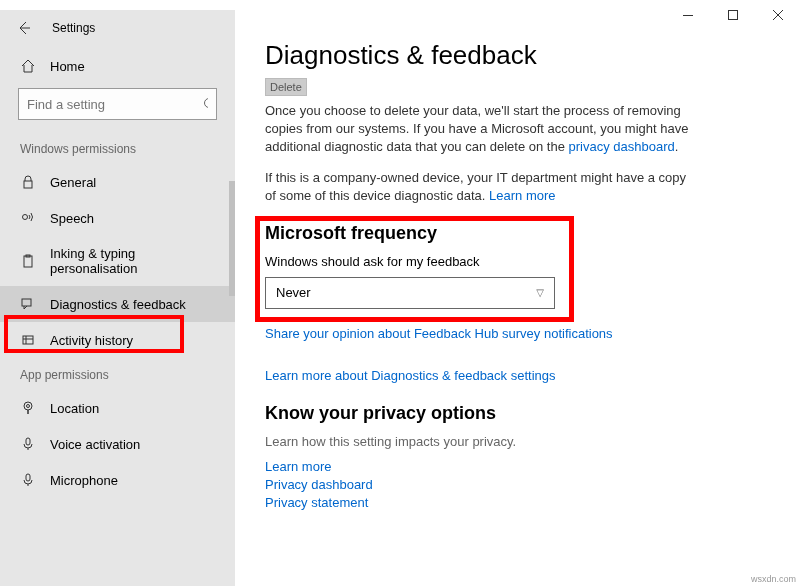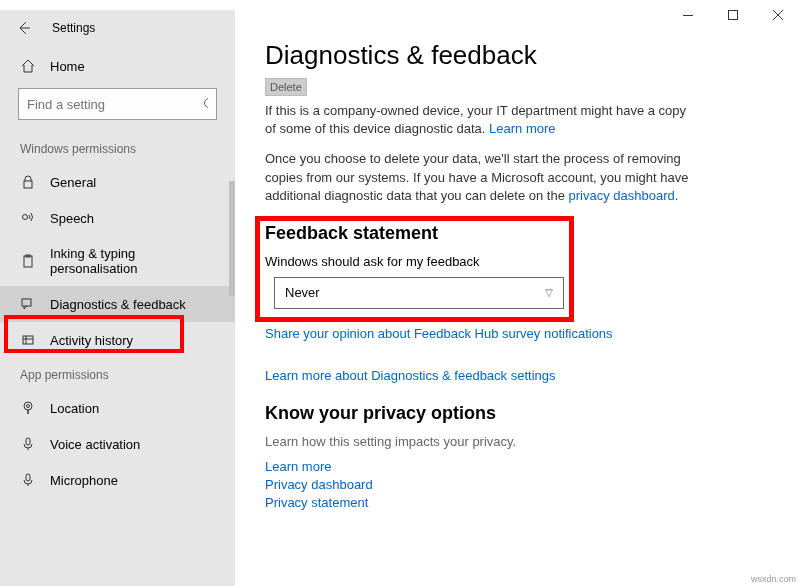--- a/index.html
+++ b/index.html
@@ -33,21 +33,21 @@
 
 .content { position: absolute; left: 235px; right: 0; top: 0; bottom: 0; background: #fff; padding: 40px 30px 20px 30px; overflow: hidden; }
 .page-title { font-size: 26px; font-weight: 400; margin-bottom: 6px; }
 .delete-btn { display: inline-block; background: #ccc; color: #555; padding: 2px 4px; font-size: 11px; margin-bottom: 6px; border: 1px solid #bbb; }
 .body-text { font-size: 13px; color: #333; max-width: 430px; line-height: 1.4; margin-bottom: 12px; }
 .body-text a, .link { color: #0066cc; text-decoration: none; cursor: pointer; }
 
 .section-title { font-size: 18px; font-weight: 600; margin-top: 18px; margin-bottom: 10px; }
 .sub-label { font-size: 13px; margin-bottom: 8px; }
 
-.dropdown { width: 290px; height: 32px; border: 1px solid #666; display: flex; align-items: center; justify-content: space-between; padding: 0 10px; cursor: pointer; font-size: 13px; margin-bottom: 16px; margin-left: 9px; }
+.dropdown { width: 290px; height: 32px; border: 1px solid #666; display: flex; align-items: center; justify-content: space-between; padding: 0 10px; cursor: pointer; font-size: 13px; margin-bottom: 16px; }
 .dropdown .chev { font-size: 10px; color: #666; }
 
 .highlight-box-right { position: absolute; border: 5px solid #ff0000; pointer-events: none; }
 
 .scrollbar { position: absolute; right: 0; top: 80px; width: 6px; height: 120px; background: #c0c0c0; }
 
 .watermark { position: absolute; right: 4px; bottom: 2px; font-size: 9px; color: #999; }
 svg { display: block; }
 </style>
 </head>
@@ -179,27 +179,27 @@
 
   <div class="scrollbar" style="left:229px; top:171px; height:115px;"></div>
 </div>
 
 <div class="highlight-box-left" style="left:4px; top:315px; width:180px; height:38px;"></div>
 
 <div class="content">
   <div class="page-title">Diagnostics &amp; feedback</div>
   <div class="delete-btn">Delete</div>
   <p class="body-text">
+    <span>Once you choose to delete your data, we'll start the process of removing copies from our systems. If you have a Microsoft account, you might have additional diagnostic data that you can delete on the </span><a class="link">privacy dashboard</a><span>.</span>
+  </p>
+  <p class="body-text">
     <span>If this is a company-owned device, your IT department might have a copy of some of this device diagnostic data. </span><a class="link">Learn more</a>
   </p>
-  <p class="body-text">
-    <span>Once you choose to delete your data, we'll start the process of removing copies from our systems. If you have a Microsoft account, you might have additional diagnostic data that you can delete on the </span><a class="link">privacy dashboard</a><span>.</span>
-  </p>
-
-  <div class="section-title">Feedback statement</div>
+
+  <div class="section-title">Microsoft frequency</div>
   <div class="sub-label">Windows should ask for my feedback</div>
   <div class="dropdown">
     <span>Never</span>
     <span class="chev">▽</span>
   </div>
 
   <p class="body-text"><a class="link">Share your opinion about Feedback Hub survey notifications</a></p>
   <p class="body-text" style="margin-top:24px;"><a class="link">Learn more about Diagnostics &amp; feedback settings</a></p>
 
   <div class="section-title">Know your privacy options</div>

